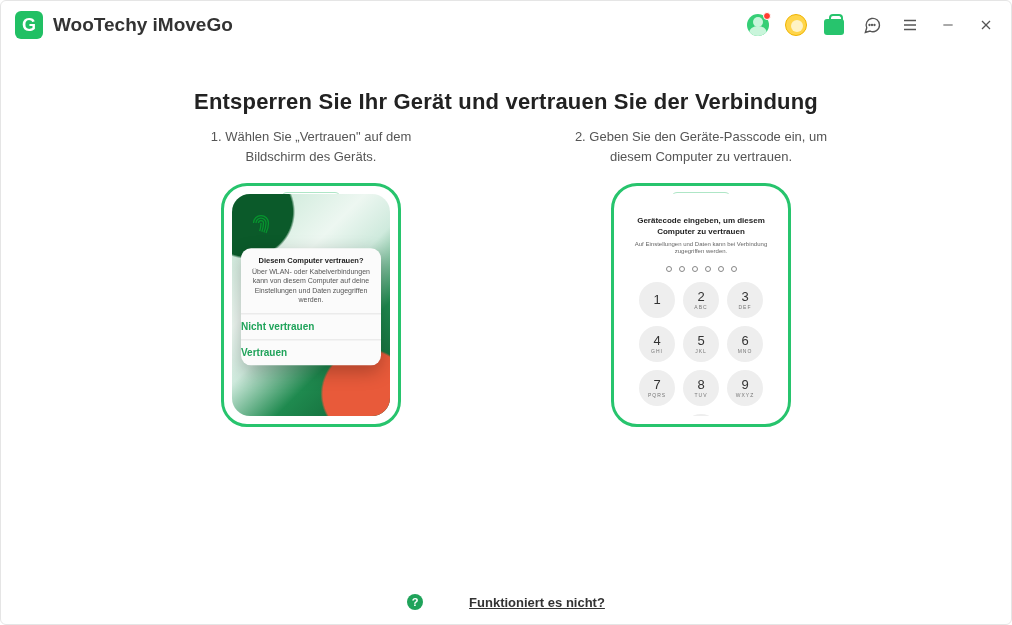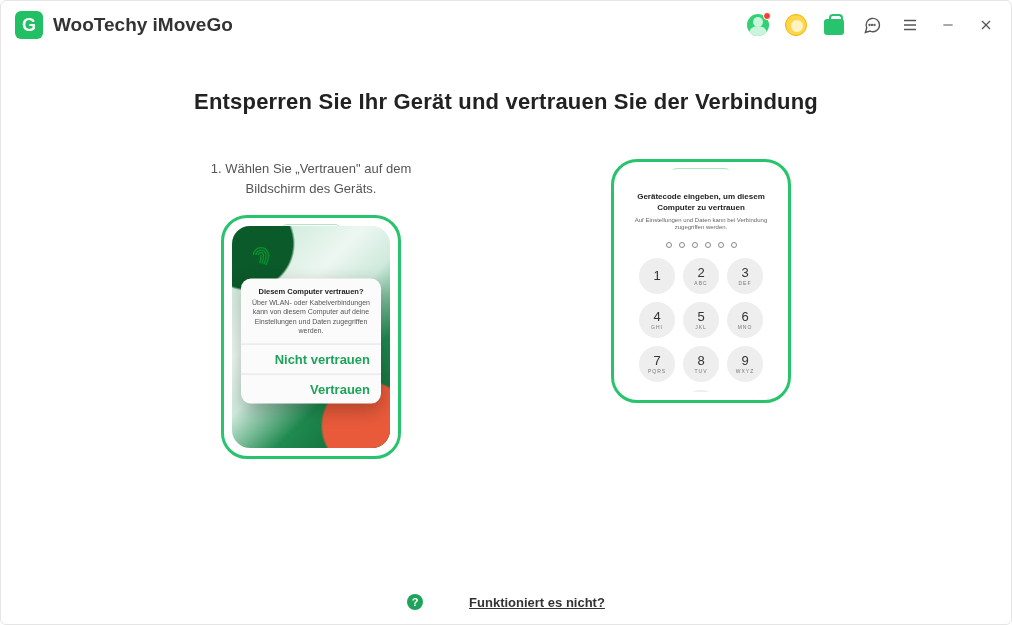--- a/index.html
+++ b/index.html
@@ -16,21 +16,21 @@
   .user-ic::before { content:""; position:absolute; top:3px; left:6px; width:10px; height:10px; border-radius:50%; background:#c9f5db; }
   .user-ic::after { content:""; position:absolute; bottom:-4px; left:2px; width:18px; height:14px; border-radius:50%; background:#c9f5db; }
   .user-dot { position:absolute; top:-2px; right:-2px; width:8px; height:8px; border-radius:50%; background:#ff3b30; border:1px solid #fff; }
   .coin-ic { width:22px; height:22px; border-radius:50%; background:#ffd54a; border:1px solid #f0b400; position:relative; }
   .coin-ic::after { content:""; position:absolute; top:5px; left:5px; width:12px; height:12px; border-radius:50%; background:#fff3c4; }
   .bag-ic { width:20px; height:16px; background:#27c46d; border-radius:3px; position:relative; top:2px; }
   .bag-ic::before { content:""; position:absolute; top:-5px; left:5px; width:10px; height:6px; border:2px solid #27c46d; border-bottom:none; border-radius:4px 4px 0 0; }
   .fb-ic svg, .menu-ic svg, .min-ic svg, .close-ic svg { stroke:#555; }
   
   .main { flex:1; display:flex; flex-direction:column; align-items:center; padding-top: 40px; }
-  .page-title { font-size: 22px; color:#222; font-weight:600; text-align:center; margin-bottom: 44px; letter-spacing:.2px; }
+  .page-title { font-size: 22px; color:#222; font-weight:600; text-align:center; margin-bottom: 12px; letter-spacing:.2px; }
   .columns { display:flex; gap: 130px; justify-content:center; }
   .col { width: 260px; display:flex; flex-direction:column; align-items:center; }
   .step-text { font-size: 13px; color:#555; text-align:center; line-height:1.5; margin-bottom: 16px; min-height:40px; }
   
   .phone { width: 180px; height: 244px; border: 3px solid #27c46d; border-radius: 26px; position:relative; padding: 8px; background:#fff; }
   .notch { position:absolute; top:6px; left:50%; transform:translateX(-50%); width:60px; height:12px; border:1px solid #aee6c6; border-radius:8px; display:flex; align-items:center; justify-content:center; gap:4px; }
   .notch .spk { width:22px; height:3px; border-radius:2px; background:#cfeedd; }
   .notch .cam { width:5px; height:5px; border-radius:50%; background:#cfeedd; }
   .screen { width:100%; height:100%; border-radius:18px; overflow:hidden; position:relative; }
   
@@ -38,21 +38,21 @@
       radial-gradient(circle at 10% 8%, #0b5a2a 0 18%, transparent 19%),
       radial-gradient(circle at 85% 90%, #e85a3a 0 18%, transparent 19%),
       linear-gradient(135deg, #bfe4d0 0%, #edf7f1 35%, #cfeadd 50%, #1f8a4f 70%, #0d5a2e 100%);
    }
   .fp { position:absolute; top:14px; left:14px; width:30px; height:30px; border-radius:50%; }
   .fp svg { opacity:.45; }
   
   .alert { position:absolute; left:50%; top:36%; transform:translate(-50%,-22%); width:140px; background:#fbfbfb; border-radius:10px; box-shadow:0 6px 18px rgba(0,0,0,.25); overflow:hidden; font-size:7px; }
   .alert .al-title { font-weight:700; color:#222; text-align:center; padding:8px 8px 2px; font-size:7.5px; }
   .alert .al-body { color:#555; text-align:center; padding:0 8px 8px; line-height:1.35; }
-  .alert .al-btn { border-top:1px solid #e3e3e3; text-align:right; padding:7px 11px; color:#1fa35a; font-weight:600; font-size:13px; }
+  .alert .al-btn { border-top:1px solid #e3e3e3; text-align:left; padding:7px 0; color:#1fa35a; font-weight:600; font-size:10px; }
   
   .wall-b { position:absolute; inset:0; background:#ffffff; }
   .p2-content { position:absolute; inset:0; display:flex; flex-direction:column; align-items:center; padding:22px 10px 10px; }
   .p2-title { font-size:8px; font-weight:700; color:#222; text-align:center; line-height:1.35; }
   .p2-sub { font-size:6px; color:#666; text-align:center; line-height:1.3; margin-top:3px; }
   .dots { display:flex; gap:7px; margin:10px 0 10px; }
   .dots span { width:6px; height:6px; border:1px solid #888; border-radius:50%; }
   .keypad { display:grid; grid-template-columns: repeat(3, 36px); grid-auto-rows:36px; gap:8px; }
   .key { width:36px; height:36px; border-radius:50%; background:#eeeeee; display:flex; flex-direction:column; align-items:center; justify-content:center; }
   .key .num { font-size:13px; color:#333; line-height:1; }
@@ -138,20 +138,21 @@
               <div class="al-title">Diesem Computer vertrauen?</div>
               <div class="al-body">Über WLAN- oder Kabelverbindungen kann von diesem Computer auf deine Einstellungen und Daten zugegriffen werden.</div>
               <div class="al-btn">Nicht vertrauen</div>
               <div class="al-btn">Vertrauen</div>
             </div>
           </div>
         </div>
       </div>
 
       <div class="col">
+        <div class="step-text">2. Geben Sie den Geräte-Passcode ein, um diesem Computer zu vertrauen.</div>
         <div class="phone">
           <div class="notch">
               <span class="spk"></span>
               <span class="cam"></span>
             </div>
           <div class="screen">
             <div class="wall-b"></div>
             <div class="p2-content">
               <div class="p2-title">Gerätecode eingeben, um diesem Computer zu vertrauen</div>
               <div class="p2-sub">Auf Einstellungen und Daten kann bei Verbindung zugegriffen werden.</div>

